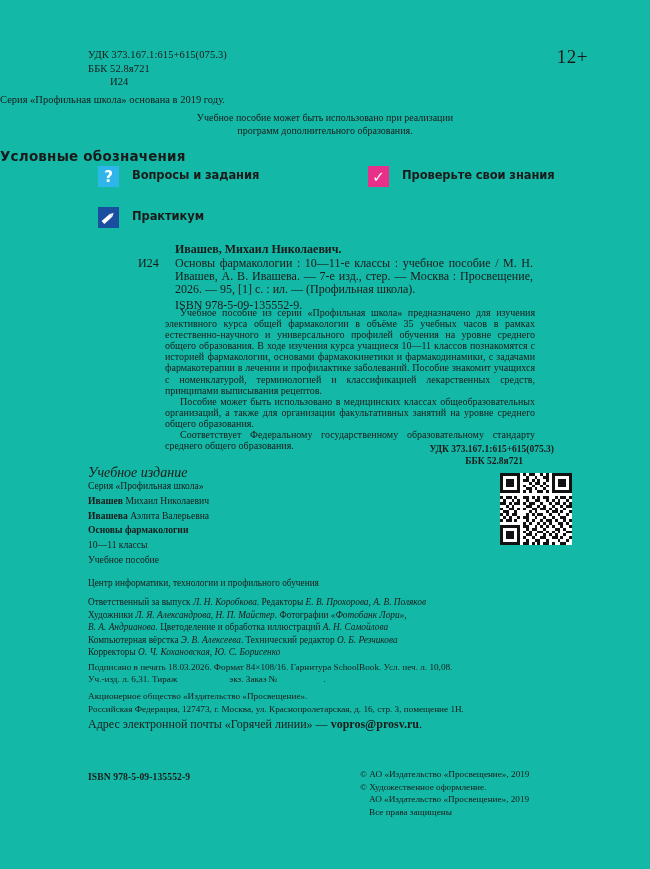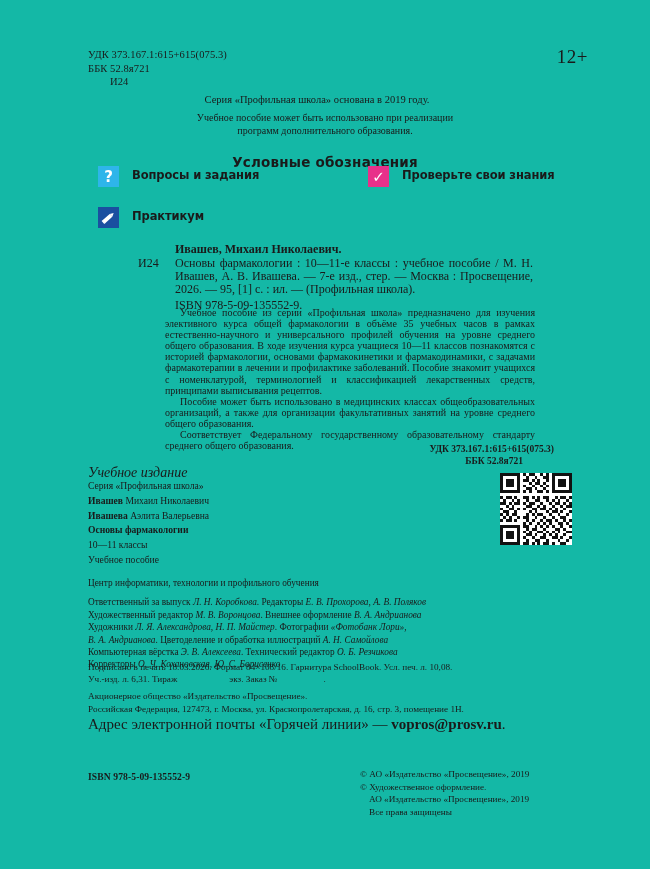--- a/index.html
+++ b/index.html
@@ -41,41 +41,40 @@
     font-size: 19px;
     letter-spacing: 0.5px;
   }
 
   
   .series-note {
     position: absolute;
     left: 0;
     right: 16px;
     top: 93px;
-    text-align: center;
+    text-align: left;
     font-size: 10.5px;
     line-height: 14px;
   }
   .usage-note {
     position: absolute;
     left: 90px;
     right: 90px;
     top: 111px;
     text-align: center;
     font-size: 10px;
     line-height: 13px;
   }
 
   
   .legend-title {
     position: absolute;
     left: 0;
     right: 0;
-    top: 154px;
-    text-align: center;
+    top: 148px;
     font-family: "DejaVu Sans", sans-serif;
     font-weight: bold;
     font-size: 13.5px;
     letter-spacing: 0.2px;
   }
   .legend-grid {
     position: absolute;
     left: 98px;
     top: 166px;
     width: 470px;
@@ -241,21 +240,21 @@
     top: 690px;
     width: 490px;
     font-size: 9.2px;
     line-height: 13px;
   }
   .email-line {
     position: absolute;
     left: 88px;
     top: 718px;
     width: 490px;
-    font-size: 15px;
+    font-size: 12px;
     line-height: 13px;
   }
   .email-line b { font-weight: bold; }
 
   
   .isbn-foot {
     position: absolute;
     left: 88px;
     top: 771px;
     font-size: 9.6px;
@@ -538,23 +537,20 @@
     <div>Учебное пособие</div>
   </div>
 
   <div class="credits">
     <div class="center-line">Центр информатики, технологии и профильного обучения</div>
 
     <div>
       <span>Ответственный за выпуск </span><i>Л. Н. Коробкова</i><span>. Редакторы </span><i>Е. В. Прохорова, А. В. Поляков</i>
     </div>
 
-    <div>
-      <span>Художественный редактор </span><i>М. В. Воронцова</i><span>. Внешнее оформление </span><i>В. А. Андрианова</i>
-    </div>
 
     <div>
       <span>Художники </span><i>Л. Я. Александрова, Н. П. Майстер</i><span>. Фотографии </span><i>«Фотобанк Лори»,</i>
     </div>
 
     <div>
       <i>В. А. Андрианова</i><span>. Цветоделение и обработка иллюстраций </span><i>А. Н. Самойлова</i>
     </div>
 
     <div>

